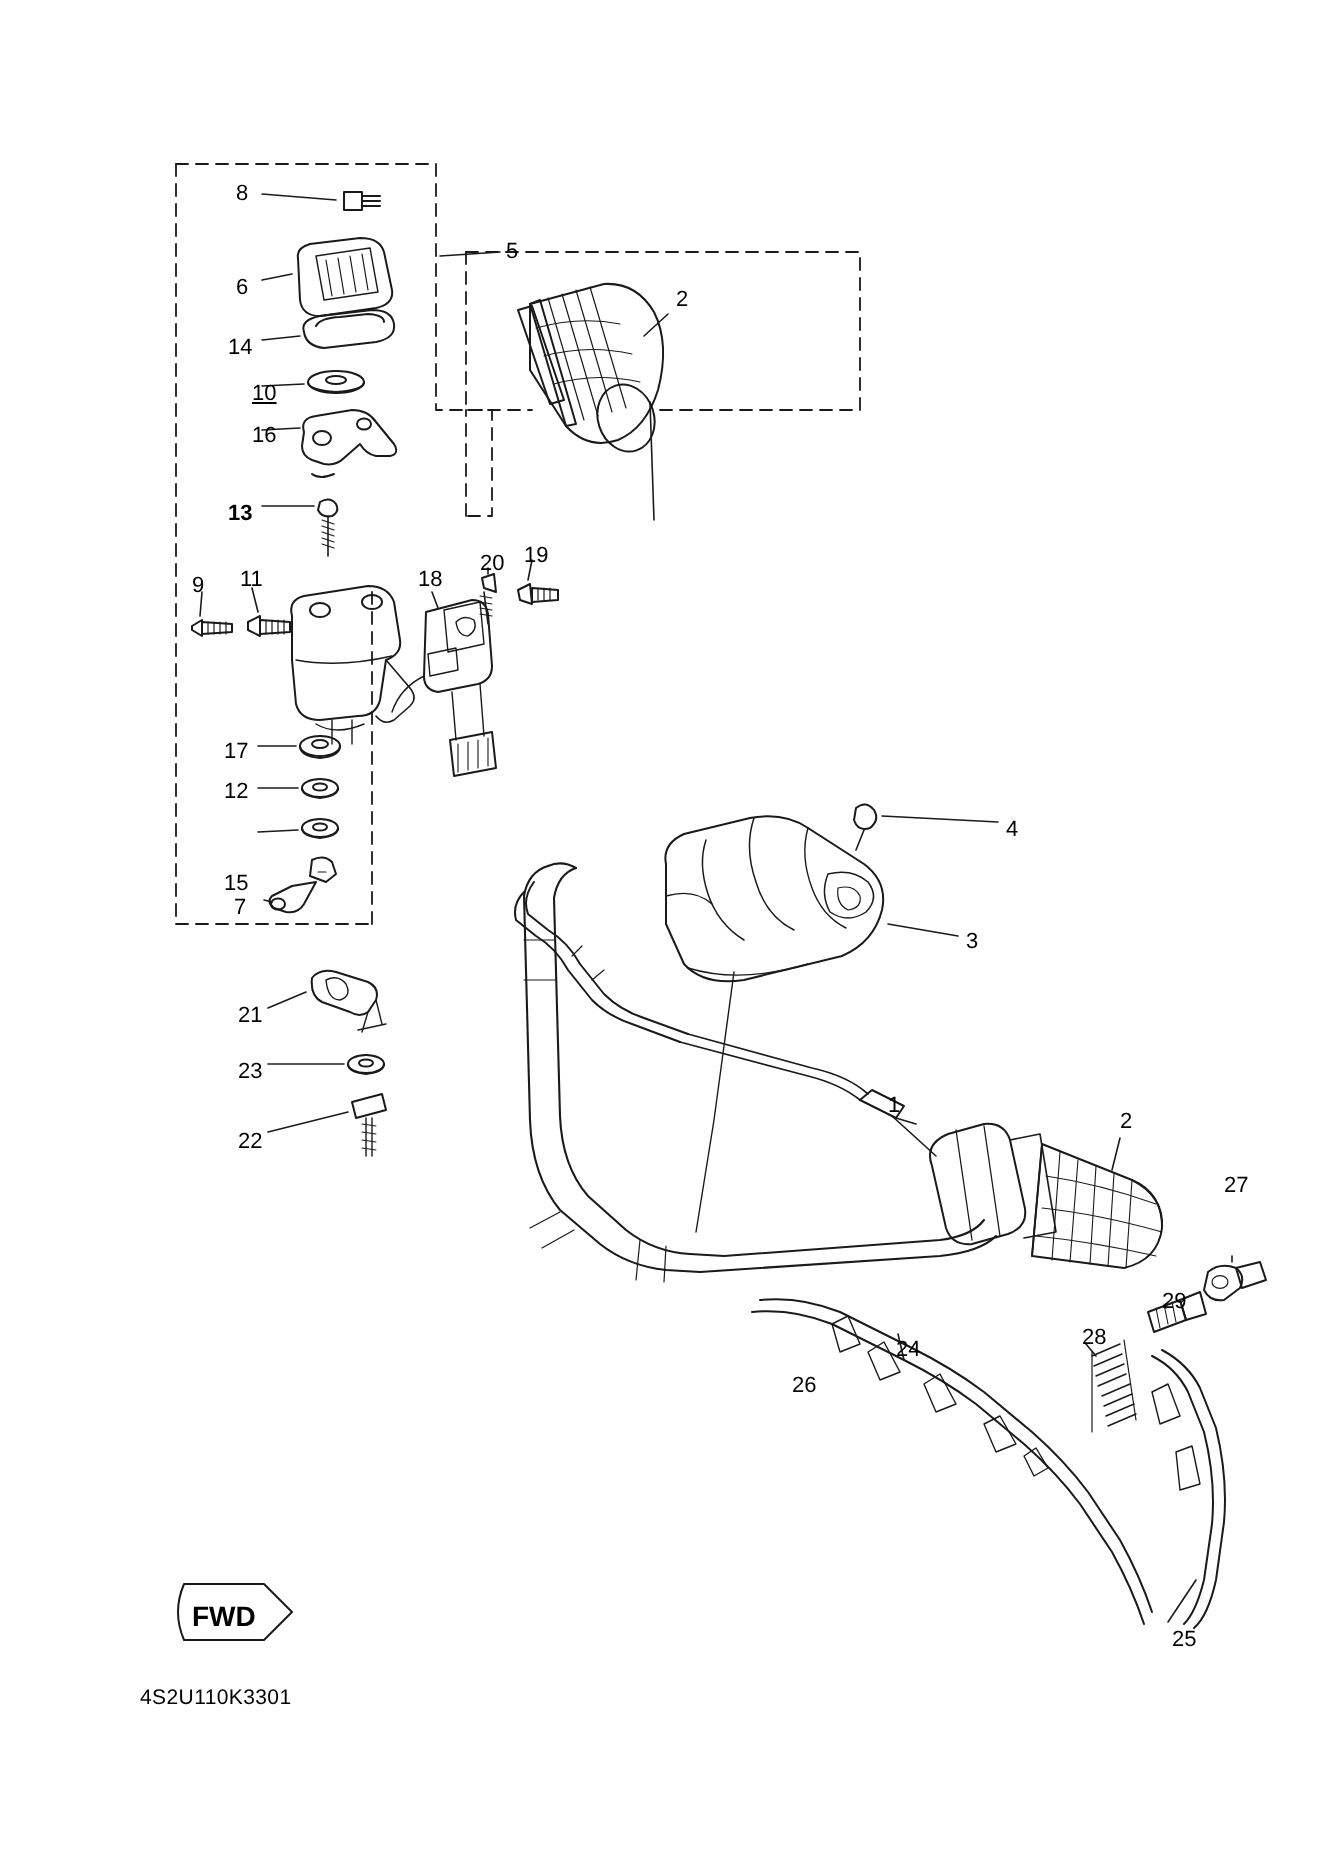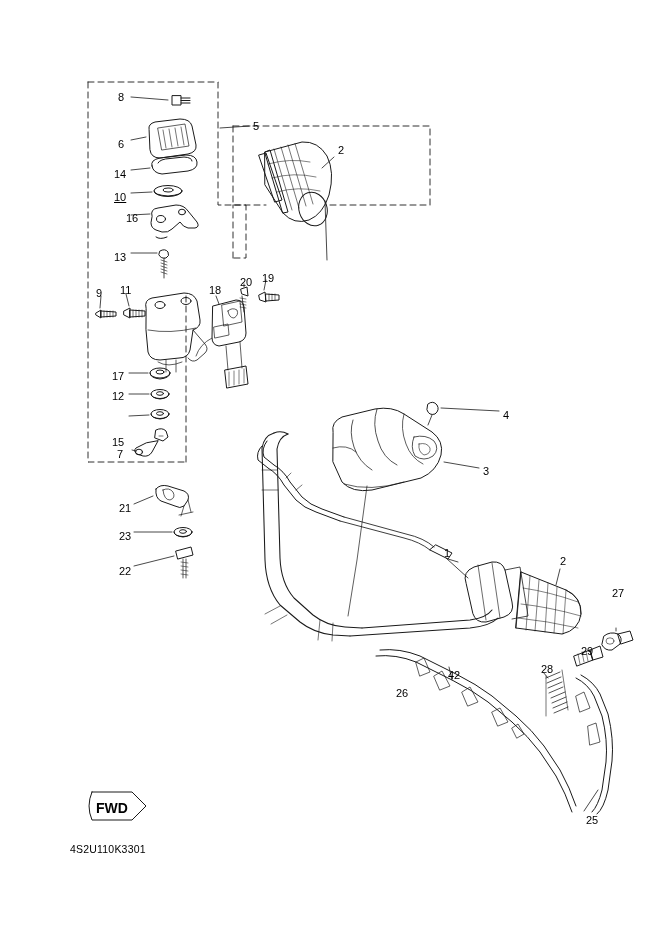--- a/index.html
+++ b/index.html
@@ -322,41 +322,41 @@
       </g>
 
     </g>
   </svg>
 
   <div class="callout" style="left:118px;  top:92px;">8</div>
   <div class="callout" style="left:253px;  top:121px;">5</div>
   <div class="callout" style="left:118px;  top:139px;">6</div>
   <div class="callout" style="left:338px;  top:145px;">2</div>
   <div class="callout" style="left:114px;  top:169px;">14</div>
-  <div class="callout" style="left:114px;  top:192px;text-decoration:underline;">10</div>
+  <div class="callout" style="left:126px;  top:192px;text-decoration:underline;">10</div>
   <div class="callout" style="left:126px;  top:213px;">16</div>
-  <div class="callout" style="left:114px;  top:252px;">13</div>
+  <div class="callout" style="left:114px;  top:252px;font-weight:bold;">13</div>
   <div class="callout" style="left:240px;  top:277px;">20</div>
   <div class="callout" style="left:262px;  top:273px;">19</div>
   <div class="callout" style="left:209px;  top:285px;">18</div>
   <div class="callout" style="left:96px;   top:288px;">9</div>
   <div class="callout" style="left:120px;  top:285px;">11</div>
   <div class="callout" style="left:112px;  top:371px;">17</div>
   <div class="callout" style="left:112px;  top:391px;">12</div>
   <div class="callout" style="left:503px;  top:410px;">4</div>
   <div class="callout" style="left:112px;  top:417px;margin-top:20px;">15</div>
   <div class="callout" style="left:117px;  top:449px;">7</div>
   <div class="callout" style="left:483px;  top:466px;">3</div>
   <div class="callout" style="left:119px;  top:503px;">21</div>
   <div class="callout" style="left:119px;  top:531px;">23</div>
   <div class="callout" style="left:444px;  top:548px;">1</div>
   <div class="callout" style="left:560px;  top:556px;">2</div>
   <div class="callout" style="left:119px;  top:566px;">22</div>
   <div class="callout" style="left:612px;  top:588px;">27</div>
-  <div class="callout" style="left:448px;  top:670px;">42</div>
+  <div class="callout" style="left:448px;  top:670px;">24</div>
   <div class="callout" style="left:541px;  top:664px;">28</div>
   <div class="callout" style="left:581px;  top:646px;">29</div>
   <div class="callout" style="left:396px;  top:688px;">26</div>
   <div class="callout" style="left:586px;  top:815px;">25</div>
 
   <div id="fwd-label">FWD</div>
   <div id="part-code">4S2U110K3301</div>
 
 </div>
 

